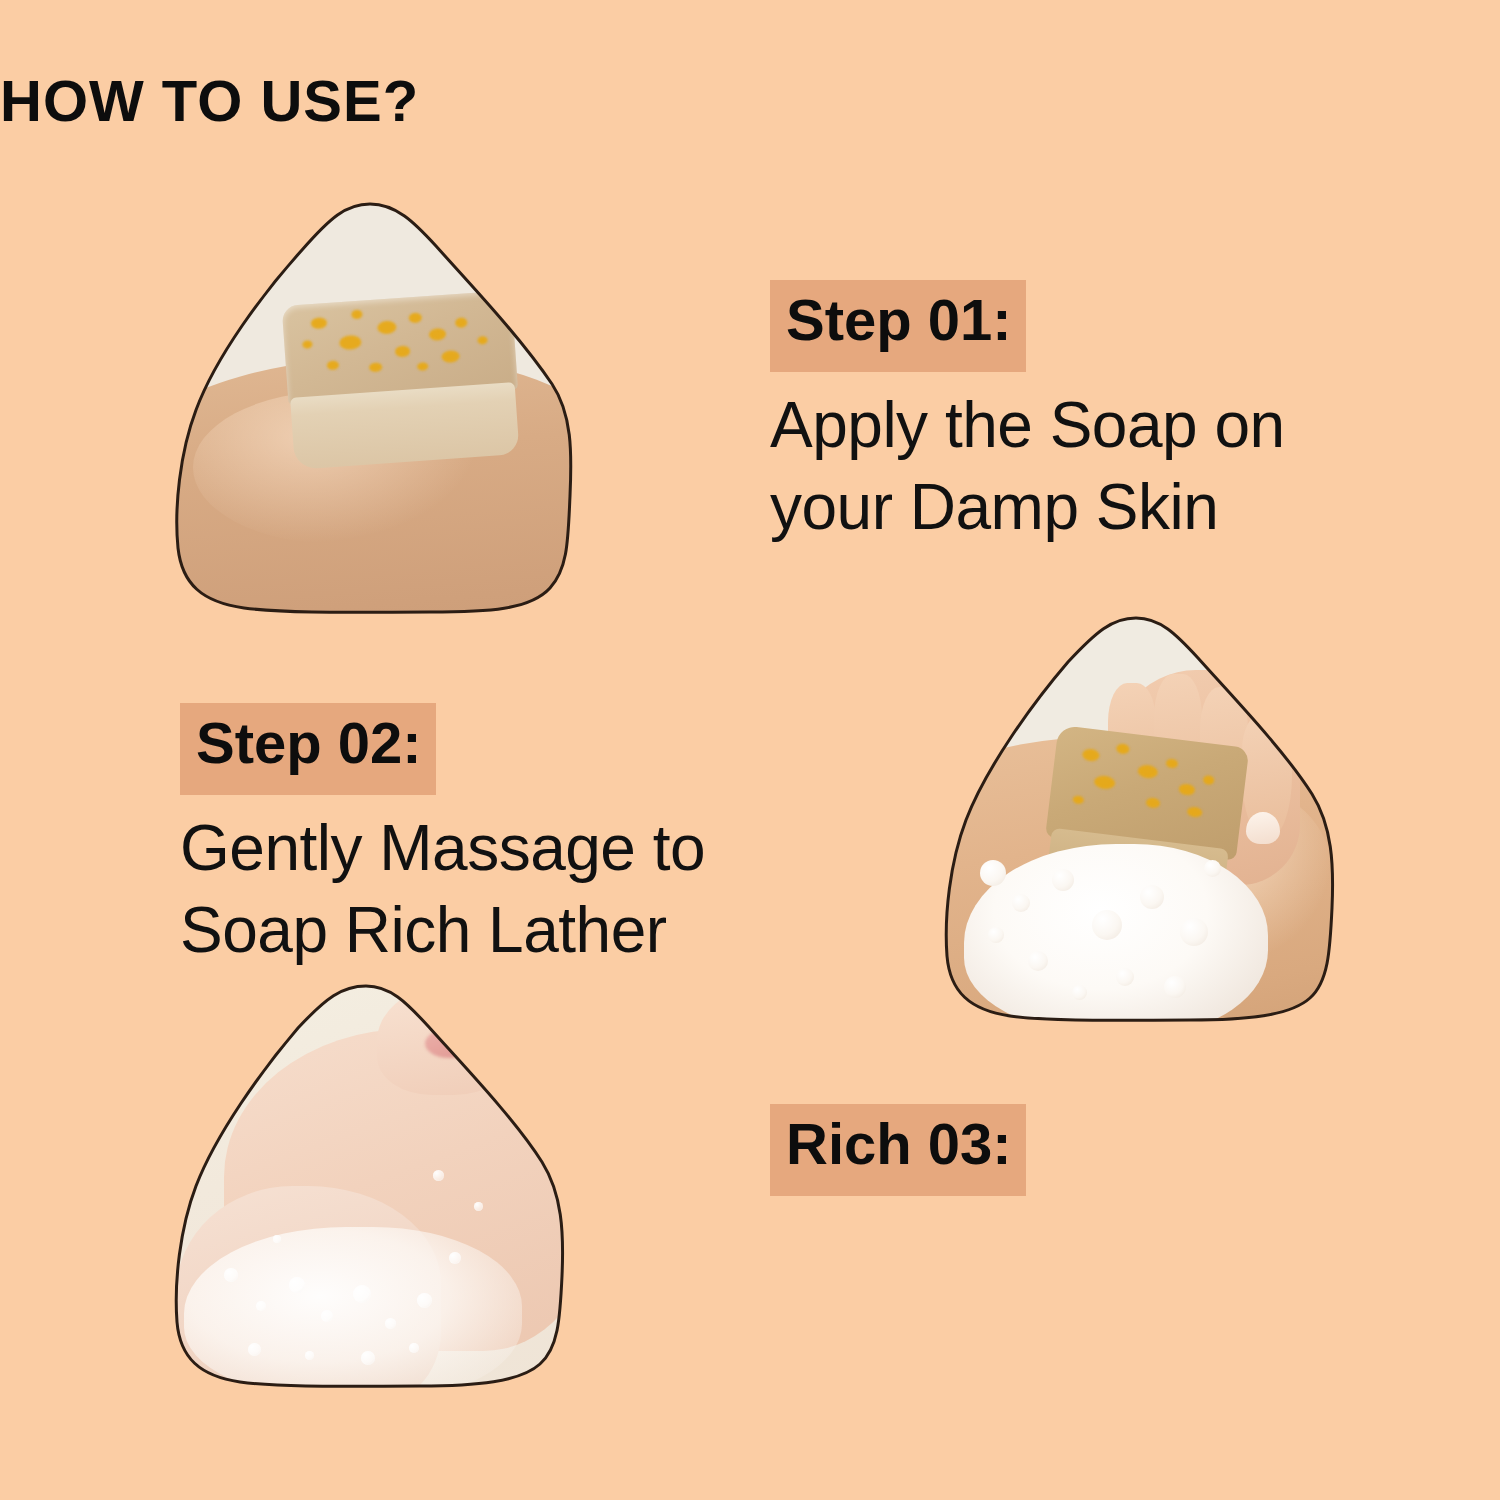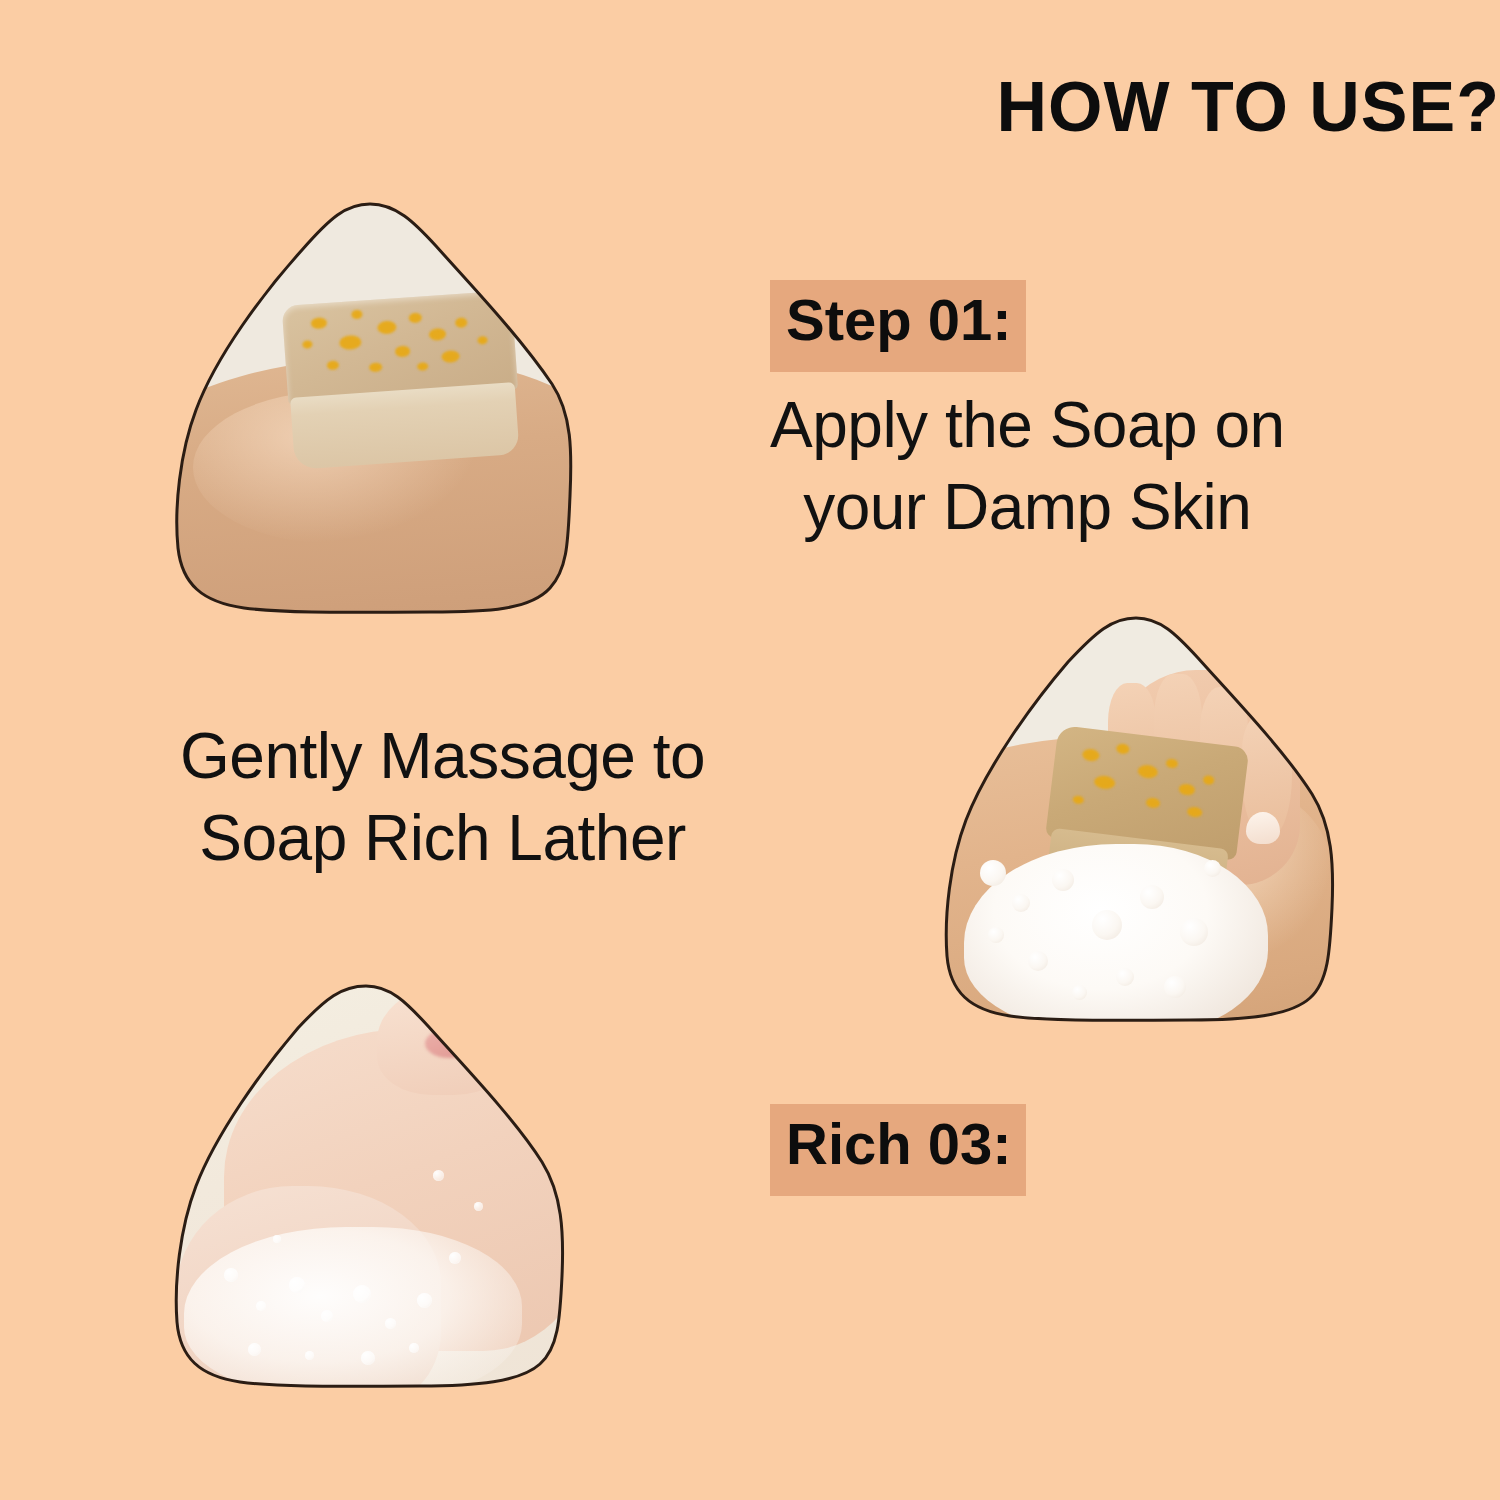--- a/index.html
+++ b/index.html
@@ -19,24 +19,24 @@
     height: 1500px;
     background: #fbcda4;
   }
 
   
   #page-title {
     position: absolute;
     left: 0;
     top: 72px;
     width: 1500px;
-    text-align: right;
+    text-align: left;
     font-family: "Liberation Sans", sans-serif;
     font-weight: 700;
-    font-size: 70px;
+    font-size: 58px;
     letter-spacing: 1px;
     color: #0d0d0d;
     line-height: 1;
   }
 
   
   .step-block {
     position: absolute;
   }
   .step-label {
@@ -52,21 +52,20 @@
   }
   .step-desc {
     margin-top: 12px;
     color: #111111;
     font-family: "Liberation Sans", sans-serif;
     font-weight: 400;
     font-size: 64px;
     line-height: 82px;
     white-space: pre-line;
     letter-spacing: -0.5px;
-    text-align: center;
   }
 
   #step1-block { left: 770px; top: 280px; }
   #step2-block { left: 180px; top: 703px; }
   #step3-block { left: 770px; top: 1104px; }
 
   
   .blob {
     position: absolute;
     overflow: hidden;
@@ -260,20 +259,21 @@
     </svg>
   </div>
 
   <div class="step-block" id="step1-block">
     <div class="step-label">Step 01:</div>
     <div class="step-desc">Apply the Soap on
 your Damp Skin</div>
   </div>
 
   <div class="step-block" id="step2-block">
+    <div class="step-label">Step 02:</div>
     <div class="step-desc">Gently Massage to
 Soap Rich Lather</div>
   </div>
 
   <div class="blob" style="left:940px; top:612px; width:400px; height:414px;">
     <svg width="400" height="414" viewBox="0 0 400 414">
       <defs>
         <clipPath id="clip2">
           <path d="M196 6 C220 6 236 22 258 46 C292 84 344 138 372 182
                    C392 214 394 252 392 296 C390 340 388 370 370 386

